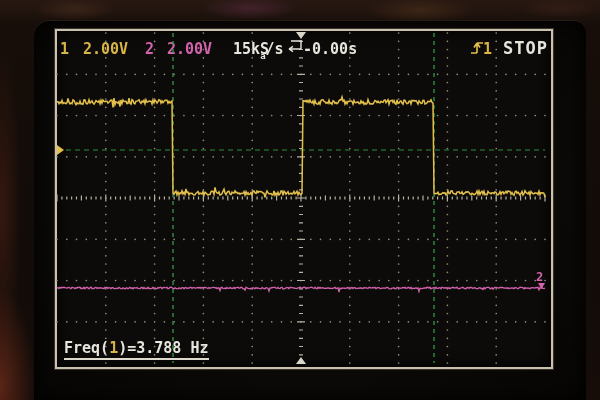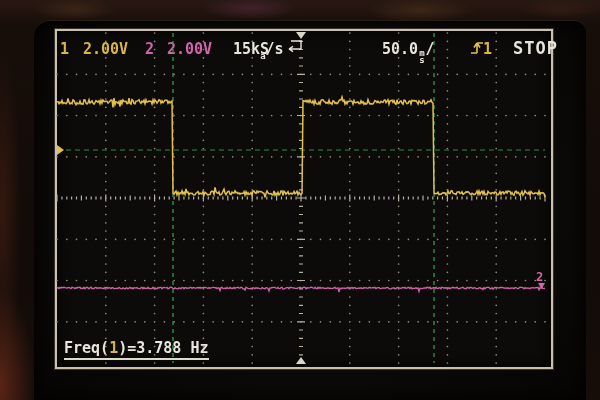--- a/index.html
+++ b/index.html
@@ -15,39 +15,39 @@
       linear-gradient(180deg,#281812 0px,#170e09 26px,#120b08 60%,#160d09 100%);
   }
   .bezel{position:absolute;left:34px;top:20px;width:552px;height:380px;
     background:radial-gradient(ellipse at 50% 45%, #0d0b09 55%, #070504 100%);
     border-radius:16px 12px 0 0;border-top:1px solid #261c14;box-shadow:inset 0 0 24px #000;}
   .screen{position:absolute;left:55px;top:29px;width:494px;height:336px;
     background:#0c0b09;border:2px solid #c9c0ae;box-shadow:0 0 0 1px #3a352c, inset 0 0 14px #000;}
   svg.overlay{position:absolute;left:0;top:0;pointer-events:none;}
   .txt{position:absolute;font-size:15px;font-weight:bold;letter-spacing:0px;white-space:pre;}
   .yel{color:#d9b545;} .mag{color:#d263ac;} .wht{color:#e8e6dc;}
-  .stop{font-size:17px;letter-spacing:1px;margin-left:10px;}
+  .stop{font-size:17px;letter-spacing:1px;}
   .tinysub{font-size:9px;vertical-align:-5px;margin-left:-9px;}
   .stack{display:inline-flex;flex-direction:column;font-size:9px;line-height:7px;vertical-align:-2px;margin:0 1px;}
   .freq{position:absolute;left:64px;top:339px;font-size:15px;font-weight:bold;color:#e8e6dc;
     border-bottom:2px solid #ddd9cb;padding-bottom:1px;white-space:pre;}
 </style>
 </head>
 <body>
 
 <div class="stage">
   <div class="bezel"></div>
   <div class="screen"></div>
 
   <span class="txt yel" style="left:60px;top:40px">1</span>
   <span class="txt yel" style="left:83px;top:40px">2.00V</span>
   <span class="txt mag" style="left:145px;top:40px">2</span>
   <span class="txt mag" style="left:167px;top:40px">2.00V</span>
   <span class="txt wht" style="left:233px;top:40px"><span>15k</span><span>S</span><span class="tinysub">a</span><span>/s</span></span>
-  <span class="txt wht" style="left:382px;top:40px"><span>50.0</span><span class="stack"><span>m</span><span>s</span></span><span>/</span></span>
+  <span class="txt wht" style="left:303px;top:40px">-0.00s</span>
   <span class="txt yel" style="left:483px;top:40px">1</span>
   <span class="txt wht stop" style="left:503px;top:38px">STOP</span>
 
   <span class="freq"><span>Freq(</span><span class="yel">1</span><span>)=3.788 Hz</span></span>
 
   <svg class="overlay" id="scope-svg" width="600" height="400" viewBox="0 0 600 400">
       <path d="M57.0 74.3h.01M66.8 74.3h.01M76.5 74.3h.01M86.3 74.3h.01M96.0 74.3h.01M105.8 74.3h.01M115.6 74.3h.01M125.3 74.3h.01M135.1 74.3h.01M144.8 74.3h.01M154.6 74.3h.01M164.4 74.3h.01M174.1 74.3h.01M183.9 74.3h.01M193.6 74.3h.01M203.4 74.3h.01M213.2 74.3h.01M222.9 74.3h.01M232.7 74.3h.01M242.4 74.3h.01M252.2 74.3h.01M262.0 74.3h.01M271.7 74.3h.01M281.5 74.3h.01M291.2 74.3h.01M301.0 74.3h.01M310.8 74.3h.01M320.5 74.3h.01M330.3 74.3h.01M340.0 74.3h.01M349.8 74.3h.01M359.6 74.3h.01M369.3 74.3h.01M379.1 74.3h.01M388.8 74.3h.01M398.6 74.3h.01M408.4 74.3h.01M418.1 74.3h.01M427.9 74.3h.01M437.6 74.3h.01M447.4 74.3h.01M457.2 74.3h.01M466.9 74.3h.01M476.7 74.3h.01M486.4 74.3h.01M496.2 74.3h.01M506.0 74.3h.01M515.7 74.3h.01M525.5 74.3h.01M535.2 74.3h.01M545.0 74.3h.01M57.0 115.5h.01M66.8 115.5h.01M76.5 115.5h.01M86.3 115.5h.01M96.0 115.5h.01M105.8 115.5h.01M115.6 115.5h.01M125.3 115.5h.01M135.1 115.5h.01M144.8 115.5h.01M154.6 115.5h.01M164.4 115.5h.01M174.1 115.5h.01M183.9 115.5h.01M193.6 115.5h.01M203.4 115.5h.01M213.2 115.5h.01M222.9 115.5h.01M232.7 115.5h.01M242.4 115.5h.01M252.2 115.5h.01M262.0 115.5h.01M271.7 115.5h.01M281.5 115.5h.01M291.2 115.5h.01M301.0 115.5h.01M310.8 115.5h.01M320.5 115.5h.01M330.3 115.5h.01M340.0 115.5h.01M349.8 115.5h.01M359.6 115.5h.01M369.3 115.5h.01M379.1 115.5h.01M388.8 115.5h.01M398.6 115.5h.01M408.4 115.5h.01M418.1 115.5h.01M427.9 115.5h.01M437.6 115.5h.01M447.4 115.5h.01M457.2 115.5h.01M466.9 115.5h.01M476.7 115.5h.01M486.4 115.5h.01M496.2 115.5h.01M506.0 115.5h.01M515.7 115.5h.01M525.5 115.5h.01M535.2 115.5h.01M545.0 115.5h.01M57.0 156.8h.01M66.8 156.8h.01M76.5 156.8h.01M86.3 156.8h.01M96.0 156.8h.01M105.8 156.8h.01M115.6 156.8h.01M125.3 156.8h.01M135.1 156.8h.01M144.8 156.8h.01M154.6 156.8h.01M164.4 156.8h.01M174.1 156.8h.01M183.9 156.8h.01M193.6 156.8h.01M203.4 156.8h.01M213.2 156.8h.01M222.9 156.8h.01M232.7 156.8h.01M242.4 156.8h.01M252.2 156.8h.01M262.0 156.8h.01M271.7 156.8h.01M281.5 156.8h.01M291.2 156.8h.01M301.0 156.8h.01M310.8 156.8h.01M320.5 156.8h.01M330.3 156.8h.01M340.0 156.8h.01M349.8 156.8h.01M359.6 156.8h.01M369.3 156.8h.01M379.1 156.8h.01M388.8 156.8h.01M398.6 156.8h.01M408.4 156.8h.01M418.1 156.8h.01M427.9 156.8h.01M437.6 156.8h.01M447.4 156.8h.01M457.2 156.8h.01M466.9 156.8h.01M476.7 156.8h.01M486.4 156.8h.01M496.2 156.8h.01M506.0 156.8h.01M515.7 156.8h.01M525.5 156.8h.01M535.2 156.8h.01M545.0 156.8h.01M57.0 239.3h.01M66.8 239.3h.01M76.5 239.3h.01M86.3 239.3h.01M96.0 239.3h.01M105.8 239.3h.01M115.6 239.3h.01M125.3 239.3h.01M135.1 239.3h.01M144.8 239.3h.01M154.6 239.3h.01M164.4 239.3h.01M174.1 239.3h.01M183.9 239.3h.01M193.6 239.3h.01M203.4 239.3h.01M213.2 239.3h.01M222.9 239.3h.01M232.7 239.3h.01M242.4 239.3h.01M252.2 239.3h.01M262.0 239.3h.01M271.7 239.3h.01M281.5 239.3h.01M291.2 239.3h.01M301.0 239.3h.01M310.8 239.3h.01M320.5 239.3h.01M330.3 239.3h.01M340.0 239.3h.01M349.8 239.3h.01M359.6 239.3h.01M369.3 239.3h.01M379.1 239.3h.01M388.8 239.3h.01M398.6 239.3h.01M408.4 239.3h.01M418.1 239.3h.01M427.9 239.3h.01M437.6 239.3h.01M447.4 239.3h.01M457.2 239.3h.01M466.9 239.3h.01M476.7 239.3h.01M486.4 239.3h.01M496.2 239.3h.01M506.0 239.3h.01M515.7 239.3h.01M525.5 239.3h.01M535.2 239.3h.01M545.0 239.3h.01M57.0 280.5h.01M66.8 280.5h.01M76.5 280.5h.01M86.3 280.5h.01M96.0 280.5h.01M105.8 280.5h.01M115.6 280.5h.01M125.3 280.5h.01M135.1 280.5h.01M144.8 280.5h.01M154.6 280.5h.01M164.4 280.5h.01M174.1 280.5h.01M183.9 280.5h.01M193.6 280.5h.01M203.4 280.5h.01M213.2 280.5h.01M222.9 280.5h.01M232.7 280.5h.01M242.4 280.5h.01M252.2 280.5h.01M262.0 280.5h.01M271.7 280.5h.01M281.5 280.5h.01M291.2 280.5h.01M301.0 280.5h.01M310.8 280.5h.01M320.5 280.5h.01M330.3 280.5h.01M340.0 280.5h.01M349.8 280.5h.01M359.6 280.5h.01M369.3 280.5h.01M379.1 280.5h.01M388.8 280.5h.01M398.6 280.5h.01M408.4 280.5h.01M418.1 280.5h.01M427.9 280.5h.01M437.6 280.5h.01M447.4 280.5h.01M457.2 280.5h.01M466.9 280.5h.01M476.7 280.5h.01M486.4 280.5h.01M496.2 280.5h.01M506.0 280.5h.01M515.7 280.5h.01M525.5 280.5h.01M535.2 280.5h.01M545.0 280.5h.01M57.0 321.8h.01M66.8 321.8h.01M76.5 321.8h.01M86.3 321.8h.01M96.0 321.8h.01M105.8 321.8h.01M115.6 321.8h.01M125.3 321.8h.01M135.1 321.8h.01M144.8 321.8h.01M154.6 321.8h.01M164.4 321.8h.01M174.1 321.8h.01M183.9 321.8h.01M193.6 321.8h.01M203.4 321.8h.01M213.2 321.8h.01M222.9 321.8h.01M232.7 321.8h.01M242.4 321.8h.01M252.2 321.8h.01M262.0 321.8h.01M271.7 321.8h.01M281.5 321.8h.01M291.2 321.8h.01M301.0 321.8h.01M310.8 321.8h.01M320.5 321.8h.01M330.3 321.8h.01M340.0 321.8h.01M349.8 321.8h.01M359.6 321.8h.01M369.3 321.8h.01M379.1 321.8h.01M388.8 321.8h.01M398.6 321.8h.01M408.4 321.8h.01M418.1 321.8h.01M427.9 321.8h.01M437.6 321.8h.01M447.4 321.8h.01M457.2 321.8h.01M466.9 321.8h.01M476.7 321.8h.01M486.4 321.8h.01M496.2 321.8h.01M506.0 321.8h.01M515.7 321.8h.01M525.5 321.8h.01M535.2 321.8h.01M545.0 321.8h.01M105.8 33.0h.01M105.8 41.3h.01M105.8 49.5h.01M105.8 57.8h.01M105.8 66.0h.01M105.8 74.3h.01M105.8 82.5h.01M105.8 90.8h.01M105.8 99.0h.01M105.8 107.3h.01M105.8 115.5h.01M105.8 123.8h.01M105.8 132.0h.01M105.8 140.3h.01M105.8 148.5h.01M105.8 156.8h.01M105.8 165.0h.01M105.8 173.3h.01M105.8 181.5h.01M105.8 189.8h.01M105.8 198.0h.01M105.8 206.3h.01M105.8 214.5h.01M105.8 222.8h.01M105.8 231.0h.01M105.8 239.3h.01M105.8 247.5h.01M105.8 255.8h.01M105.8 264.0h.01M105.8 272.3h.01M105.8 280.5h.01M105.8 288.8h.01M105.8 297.0h.01M105.8 305.3h.01M105.8 313.5h.01M105.8 321.8h.01M105.8 330.0h.01M105.8 338.3h.01M105.8 346.5h.01M105.8 354.8h.01M105.8 363.0h.01M154.6 33.0h.01M154.6 41.3h.01M154.6 49.5h.01M154.6 57.8h.01M154.6 66.0h.01M154.6 74.3h.01M154.6 82.5h.01M154.6 90.8h.01M154.6 99.0h.01M154.6 107.3h.01M154.6 115.5h.01M154.6 123.8h.01M154.6 132.0h.01M154.6 140.3h.01M154.6 148.5h.01M154.6 156.8h.01M154.6 165.0h.01M154.6 173.3h.01M154.6 181.5h.01M154.6 189.8h.01M154.6 198.0h.01M154.6 206.3h.01M154.6 214.5h.01M154.6 222.8h.01M154.6 231.0h.01M154.6 239.3h.01M154.6 247.5h.01M154.6 255.8h.01M154.6 264.0h.01M154.6 272.3h.01M154.6 280.5h.01M154.6 288.8h.01M154.6 297.0h.01M154.6 305.3h.01M154.6 313.5h.01M154.6 321.8h.01M154.6 330.0h.01M154.6 338.3h.01M154.6 346.5h.01M154.6 354.8h.01M154.6 363.0h.01M203.4 33.0h.01M203.4 41.3h.01M203.4 49.5h.01M203.4 57.8h.01M203.4 66.0h.01M203.4 74.3h.01M203.4 82.5h.01M203.4 90.8h.01M203.4 99.0h.01M203.4 107.3h.01M203.4 115.5h.01M203.4 123.8h.01M203.4 132.0h.01M203.4 140.3h.01M203.4 148.5h.01M203.4 156.8h.01M203.4 165.0h.01M203.4 173.3h.01M203.4 181.5h.01M203.4 189.8h.01M203.4 198.0h.01M203.4 206.3h.01M203.4 214.5h.01M203.4 222.8h.01M203.4 231.0h.01M203.4 239.3h.01M203.4 247.5h.01M203.4 255.8h.01M203.4 264.0h.01M203.4 272.3h.01M203.4 280.5h.01M203.4 288.8h.01M203.4 297.0h.01M203.4 305.3h.01M203.4 313.5h.01M203.4 321.8h.01M203.4 330.0h.01M203.4 338.3h.01M203.4 346.5h.01M203.4 354.8h.01M203.4 363.0h.01M252.2 33.0h.01M252.2 41.3h.01M252.2 49.5h.01M252.2 57.8h.01M252.2 66.0h.01M252.2 74.3h.01M252.2 82.5h.01M252.2 90.8h.01M252.2 99.0h.01M252.2 107.3h.01M252.2 115.5h.01M252.2 123.8h.01M252.2 132.0h.01M252.2 140.3h.01M252.2 148.5h.01M252.2 156.8h.01M252.2 165.0h.01M252.2 173.3h.01M252.2 181.5h.01M252.2 189.8h.01M252.2 198.0h.01M252.2 206.3h.01M252.2 214.5h.01M252.2 222.8h.01M252.2 231.0h.01M252.2 239.3h.01M252.2 247.5h.01M252.2 255.8h.01M252.2 264.0h.01M252.2 272.3h.01M252.2 280.5h.01M252.2 288.8h.01M252.2 297.0h.01M252.2 305.3h.01M252.2 313.5h.01M252.2 321.8h.01M252.2 330.0h.01M252.2 338.3h.01M252.2 346.5h.01M252.2 354.8h.01M252.2 363.0h.01M349.8 33.0h.01M349.8 41.3h.01M349.8 49.5h.01M349.8 57.8h.01M349.8 66.0h.01M349.8 74.3h.01M349.8 82.5h.01M349.8 90.8h.01M349.8 99.0h.01M349.8 107.3h.01M349.8 115.5h.01M349.8 123.8h.01M349.8 132.0h.01M349.8 140.3h.01M349.8 148.5h.01M349.8 156.8h.01M349.8 165.0h.01M349.8 173.3h.01M349.8 181.5h.01M349.8 189.8h.01M349.8 198.0h.01M349.8 206.3h.01M349.8 214.5h.01M349.8 222.8h.01M349.8 231.0h.01M349.8 239.3h.01M349.8 247.5h.01M349.8 255.8h.01M349.8 264.0h.01M349.8 272.3h.01M349.8 280.5h.01M349.8 288.8h.01M349.8 297.0h.01M349.8 305.3h.01M349.8 313.5h.01M349.8 321.8h.01M349.8 330.0h.01M349.8 338.3h.01M349.8 346.5h.01M349.8 354.8h.01M349.8 363.0h.01M398.6 33.0h.01M398.6 41.3h.01M398.6 49.5h.01M398.6 57.8h.01M398.6 66.0h.01M398.6 74.3h.01M398.6 82.5h.01M398.6 90.8h.01M398.6 99.0h.01M398.6 107.3h.01M398.6 115.5h.01M398.6 123.8h.01M398.6 132.0h.01M398.6 140.3h.01M398.6 148.5h.01M398.6 156.8h.01M398.6 165.0h.01M398.6 173.3h.01M398.6 181.5h.01M398.6 189.8h.01M398.6 198.0h.01M398.6 206.3h.01M398.6 214.5h.01M398.6 222.8h.01M398.6 231.0h.01M398.6 239.3h.01M398.6 247.5h.01M398.6 255.8h.01M398.6 264.0h.01M398.6 272.3h.01M398.6 280.5h.01M398.6 288.8h.01M398.6 297.0h.01M398.6 305.3h.01M398.6 313.5h.01M398.6 321.8h.01M398.6 330.0h.01M398.6 338.3h.01M398.6 346.5h.01M398.6 354.8h.01M398.6 363.0h.01M447.4 33.0h.01M447.4 41.3h.01M447.4 49.5h.01M447.4 57.8h.01M447.4 66.0h.01M447.4 74.3h.01M447.4 82.5h.01M447.4 90.8h.01M447.4 99.0h.01M447.4 107.3h.01M447.4 115.5h.01M447.4 123.8h.01M447.4 132.0h.01M447.4 140.3h.01M447.4 148.5h.01M447.4 156.8h.01M447.4 165.0h.01M447.4 173.3h.01M447.4 181.5h.01M447.4 189.8h.01M447.4 198.0h.01M447.4 206.3h.01M447.4 214.5h.01M447.4 222.8h.01M447.4 231.0h.01M447.4 239.3h.01M447.4 247.5h.01M447.4 255.8h.01M447.4 264.0h.01M447.4 272.3h.01M447.4 280.5h.01M447.4 288.8h.01M447.4 297.0h.01M447.4 305.3h.01M447.4 313.5h.01M447.4 321.8h.01M447.4 330.0h.01M447.4 338.3h.01M447.4 346.5h.01M447.4 354.8h.01M447.4 363.0h.01M496.2 33.0h.01M496.2 41.3h.01M496.2 49.5h.01M496.2 57.8h.01M496.2 66.0h.01M496.2 74.3h.01M496.2 82.5h.01M496.2 90.8h.01M496.2 99.0h.01M496.2 107.3h.01M496.2 115.5h.01M496.2 123.8h.01M496.2 132.0h.01M496.2 140.3h.01M496.2 148.5h.01M496.2 156.8h.01M496.2 165.0h.01M496.2 173.3h.01M496.2 181.5h.01M496.2 189.8h.01M496.2 198.0h.01M496.2 206.3h.01M496.2 214.5h.01M496.2 222.8h.01M496.2 231.0h.01M496.2 239.3h.01M496.2 247.5h.01M496.2 255.8h.01M496.2 264.0h.01M496.2 272.3h.01M496.2 280.5h.01M496.2 288.8h.01M496.2 297.0h.01M496.2 305.3h.01M496.2 313.5h.01M496.2 321.8h.01M496.2 330.0h.01M496.2 338.3h.01M496.2 346.5h.01M496.2 354.8h.01M496.2 363.0h.01" stroke="#8d8b7e" stroke-width="1.7" stroke-linecap="round" fill="none"></path>
       <path d="M57.0 194.5v7M61.9 196.5v3M66.8 196.5v3M71.6 196.5v3M76.5 196.5v3M81.4 195.5v5M86.3 196.5v3M91.2 196.5v3M96.0 196.5v3M100.9 196.5v3M105.8 194.5v7M110.7 196.5v3M115.6 196.5v3M120.4 196.5v3M125.3 196.5v3M130.2 195.5v5M135.1 196.5v3M140.0 196.5v3M144.8 196.5v3M149.7 196.5v3M154.6 194.5v7M159.5 196.5v3M164.4 196.5v3M169.2 196.5v3M174.1 196.5v3M179.0 195.5v5M183.9 196.5v3M188.8 196.5v3M193.6 196.5v3M198.5 196.5v3M203.4 194.5v7M208.3 196.5v3M213.2 196.5v3M218.0 196.5v3M222.9 196.5v3M227.8 195.5v5M232.7 196.5v3M237.6 196.5v3M242.4 196.5v3M247.3 196.5v3M252.2 194.5v7M257.1 196.5v3M262.0 196.5v3M266.8 196.5v3M271.7 196.5v3M276.6 195.5v5M281.5 196.5v3M286.4 196.5v3M291.2 196.5v3M296.1 196.5v3M301.0 194.5v7M305.9 196.5v3M310.8 196.5v3M315.6 196.5v3M320.5 196.5v3M325.4 195.5v5M330.3 196.5v3M335.2 196.5v3M340.0 196.5v3M344.9 196.5v3M349.8 194.5v7M354.7 196.5v3M359.6 196.5v3M364.4 196.5v3M369.3 196.5v3M374.2 195.5v5M379.1 196.5v3M384.0 196.5v3M388.8 196.5v3M393.7 196.5v3M398.6 194.5v7M403.5 196.5v3M408.4 196.5v3M413.2 196.5v3M418.1 196.5v3M423.0 195.5v5M427.9 196.5v3M432.8 196.5v3M437.6 196.5v3M442.5 196.5v3M447.4 194.5v7M452.3 196.5v3M457.2 196.5v3M462.0 196.5v3M466.9 196.5v3M471.8 195.5v5M476.7 196.5v3M481.6 196.5v3M486.4 196.5v3M491.3 196.5v3M496.2 194.5v7M501.1 196.5v3M506.0 196.5v3M510.8 196.5v3M515.7 196.5v3M520.6 195.5v5M525.5 196.5v3M530.4 196.5v3M535.2 196.5v3M540.1 196.5v3M545.0 194.5v7M297.0 33.0h8M299.0 41.3h4M299.0 49.5h4M299.0 57.8h4M299.0 66.0h4M297.0 74.3h8M299.0 82.5h4M299.0 90.8h4M299.0 99.0h4M299.0 107.3h4M297.0 115.5h8M299.0 123.8h4M299.0 132.0h4M299.0 140.3h4M299.0 148.5h4M297.0 156.8h8M299.0 165.0h4M299.0 173.3h4M299.0 181.5h4M299.0 189.8h4M297.0 198.0h8M299.0 206.3h4M299.0 214.5h4M299.0 222.8h4M299.0 231.0h4M297.0 239.3h8M299.0 247.5h4M299.0 255.8h4M299.0 264.0h4M299.0 272.3h4M297.0 280.5h8M299.0 288.8h4M299.0 297.0h4M299.0 305.3h4M299.0 313.5h4M297.0 321.8h8M299.0 330.0h4M299.0 338.3h4M299.0 346.5h4M299.0 354.8h4M297.0 363.0h8" stroke="#b5b2a4" stroke-width="1.2" fill="none"></path>
       <path d="M173 33V363M434 33V363" stroke="#2f9e44" stroke-width="1.3" stroke-dasharray="4 4" fill="none"></path>
       <path d="M57 150H545" stroke="#2c8f3c" stroke-width="1.2" stroke-dasharray="5 4" fill="none"></path>

